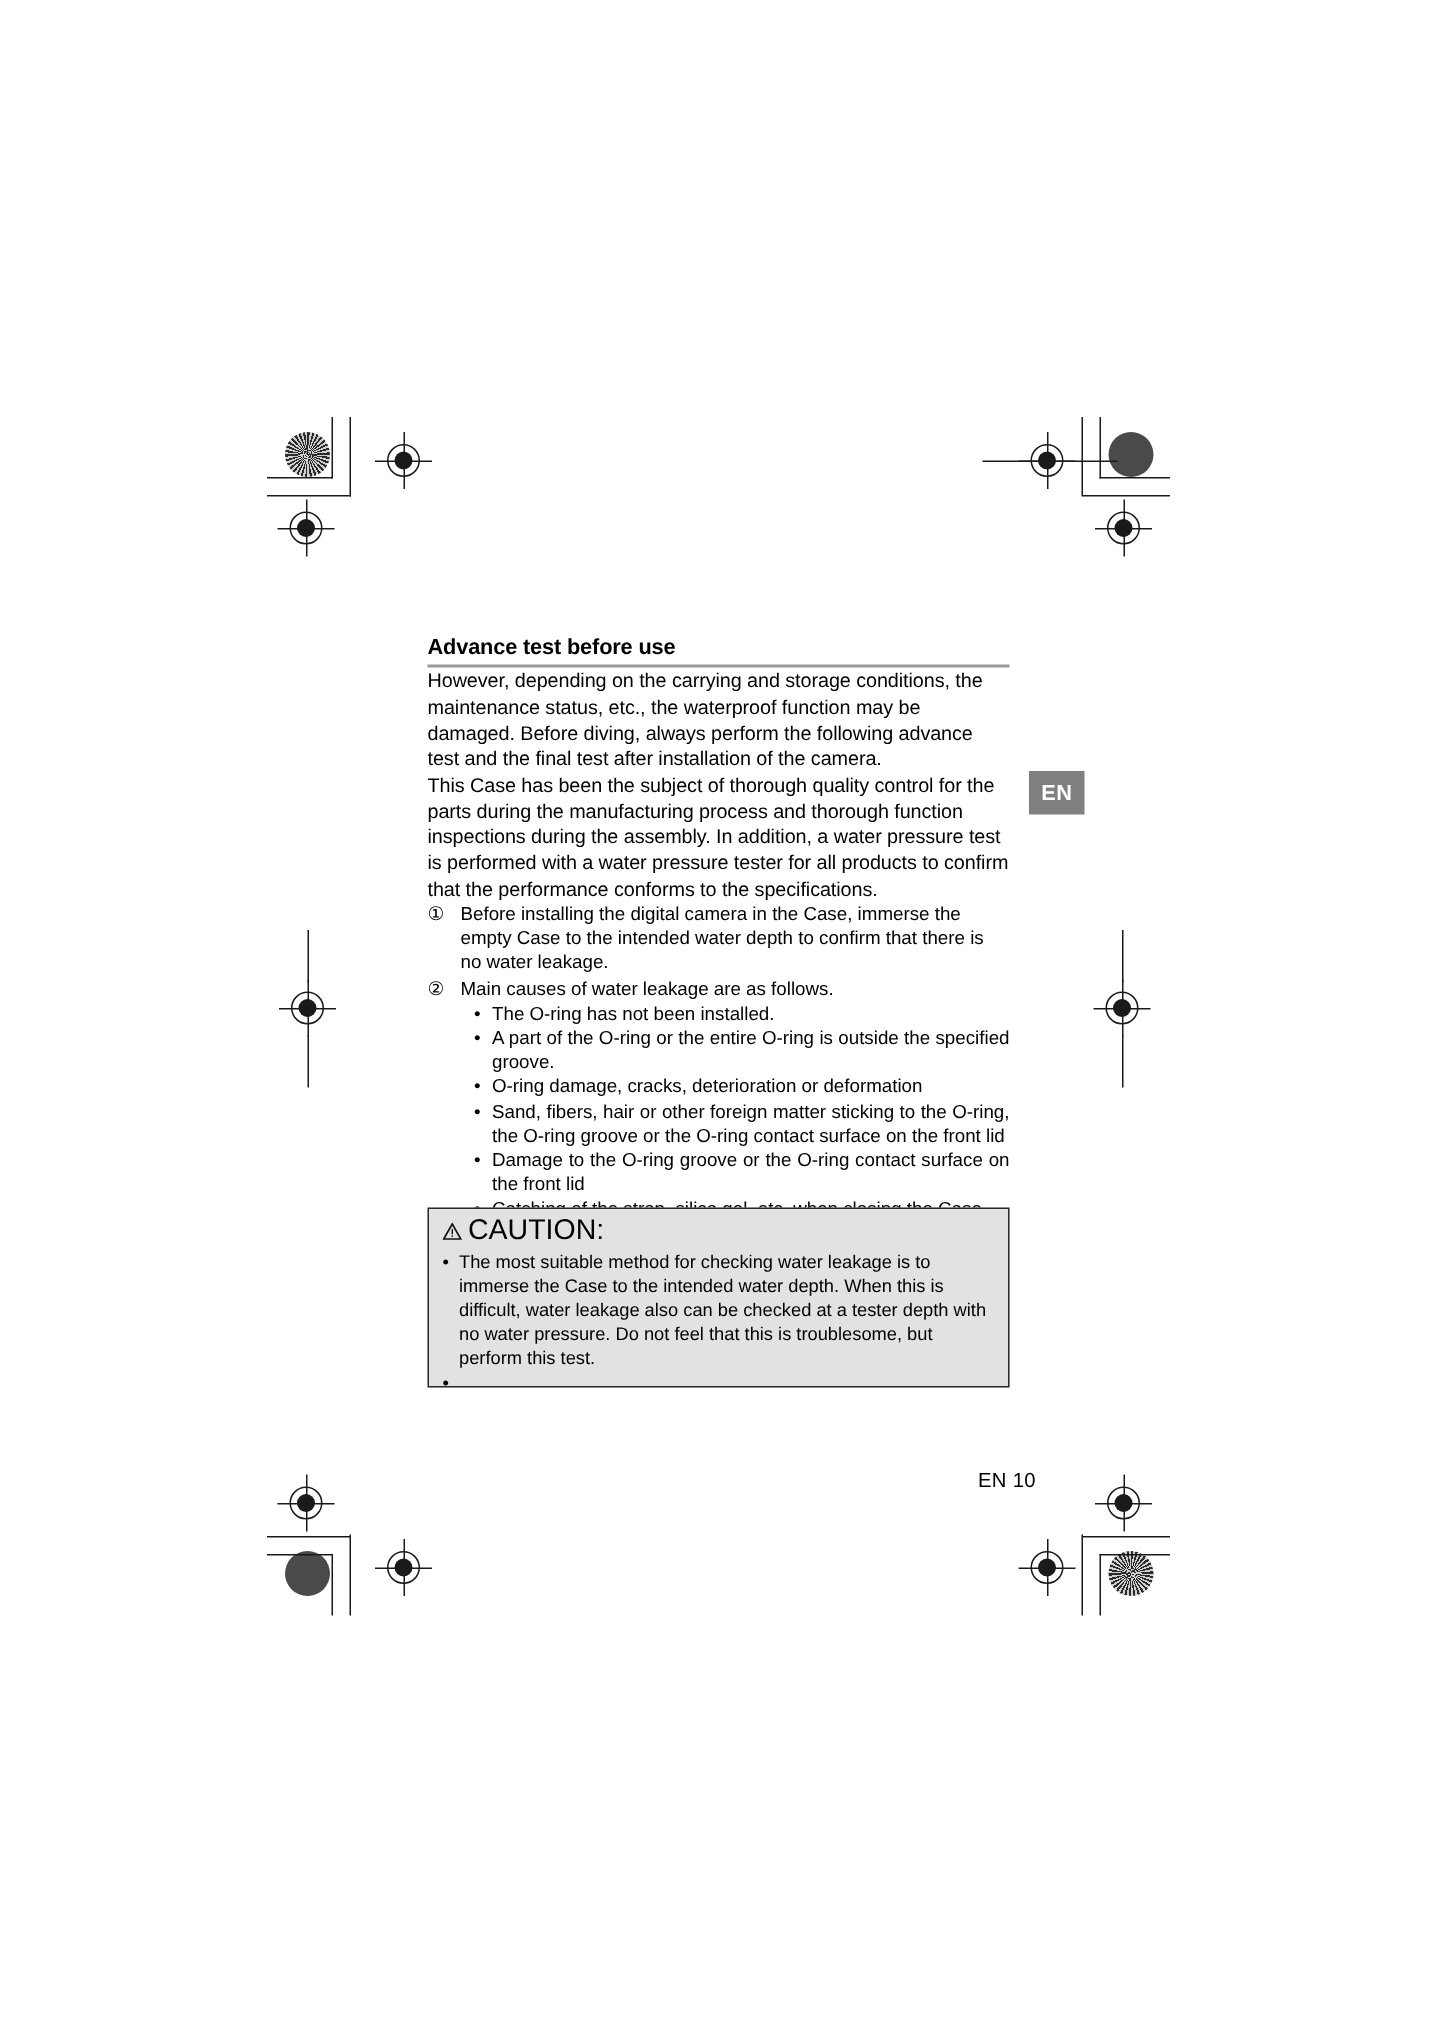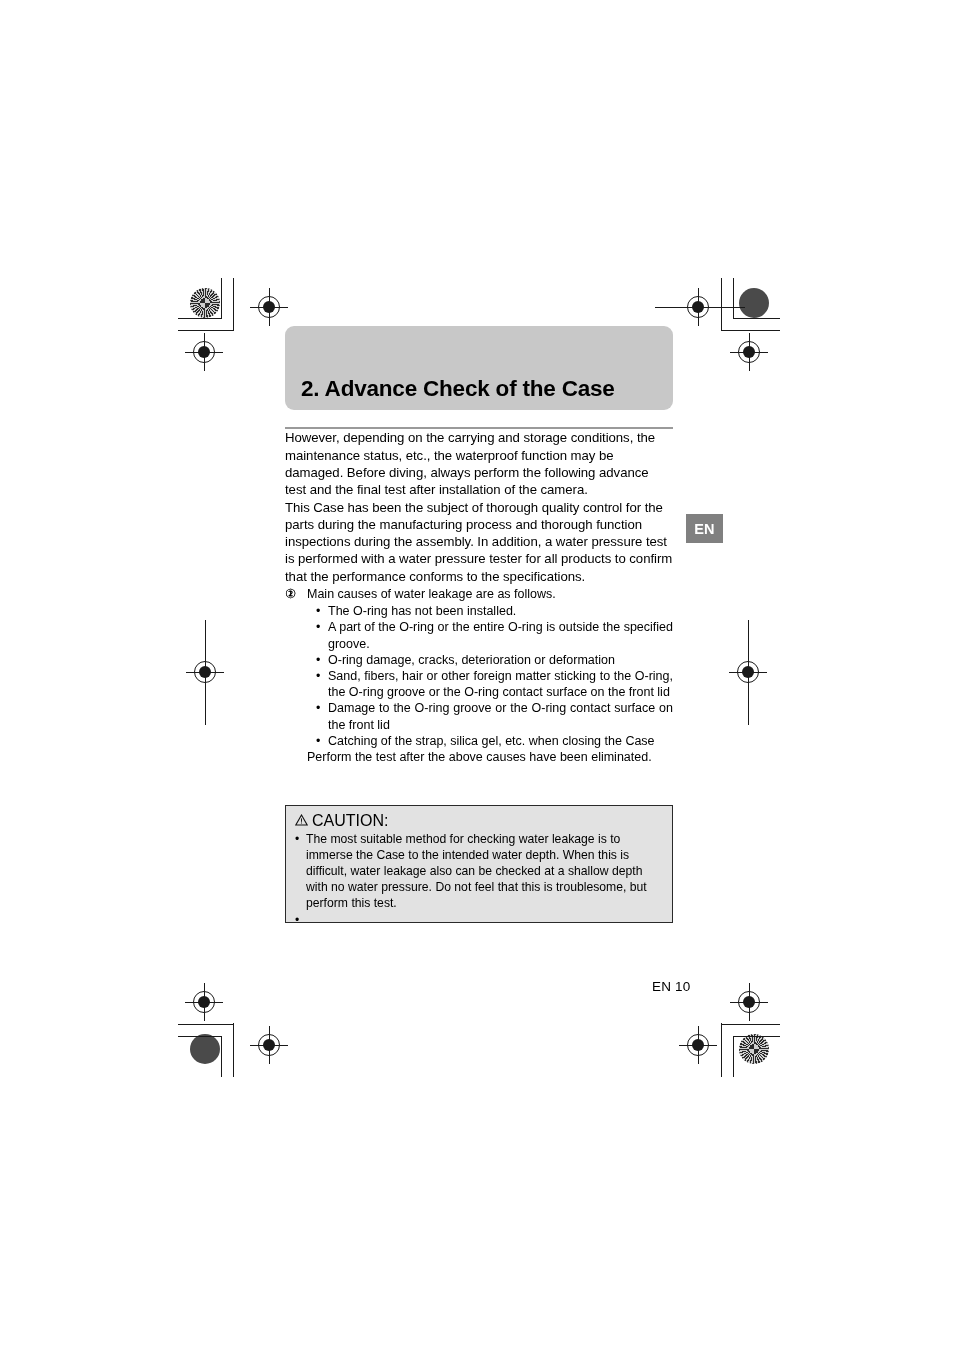--- a/index.html
+++ b/index.html
@@ -186,24 +186,23 @@
     position: absolute;
     left: 285px;
     top: 805px;
     width: 388px;
     box-sizing: border-box;
     background: #e2e2e2;
     border: 1.3px solid #2a2a2a;
     padding: 6px 9px 9px 9px;
   }
   .caution-head {
-    font-size: 16px;
+    font-size: 19px;
     line-height: 17px;
     display: flex;
-    align-items: center;
     gap: 4px;
   }
   .tri-icon { display: inline-block; line-height: 1; }
   .caution ul {
     list-style: none;
     margin: 3px 0 0 0;
     padding: 0;
   }
   .caution ul > li {
     position: relative;
@@ -314,34 +313,33 @@
     <span class="ring"></span>
       <span class="dot"></span>
   </div>
 
   <div class="cropline" style="left:655px; top:307px; width:90px; height:1.2px;"></div>
 </div>
 
 <div class="page">
 
 
-  <div class="title-band">
-    <div class="title-text">2. Advance Check of the Case</div>
-  </div>
 
   <div class="content">
+    <h2 class="subhead">Advance test before use</h2>
     <div class="rule"></div>
 
     <p class="body">However, depending on the carrying and storage conditions, the maintenance status, etc., the waterproof function may be damaged. Before diving, always perform the following advance test and the final test after installation of the camera.</p>
     <p class="body para-block">This Case has been the subject of thorough quality control for the parts during the manufacturing process and thorough function inspections during the assembly. In addition, a water pressure test is performed with a water pressure tester for all products to confirm that the performance conforms to the specifications.</p>
 
 
     <ol class="numlist">
       <li>
         <span class="circnum">①</span>
+        <span>Before installing the digital camera in the Case, immerse the empty Case to the intended water depth to confirm that there is no water leakage.</span>
       </li>
       <li>
         <span class="circnum">②</span>
         <span>Main causes of water leakage are as follows.</span>
       </li>
     </ol>
 
     <ul class="bullets">
       <li>
         <span class="bul">•</span>
@@ -379,21 +377,21 @@
           <path d="M6.5 1 L12.2 11 L0.8 11 Z" fill="none" stroke="#111111" stroke-width="1.1" stroke-linejoin="miter"></path>
           <rect x="6.05" y="4.4" width="0.95" height="3.4" fill="#111111"></rect>
           <rect x="6.05" y="8.5" width="0.95" height="1.0" fill="#111111"></rect>
         </svg>
       </span>
       <span>CAUTION:</span>
     </div>
     <ul>
       <li>
         <span class="bul">•</span>
-        <span>The most suitable method for checking water leakage is to immerse the Case to the intended water depth. When this is difficult, water leakage also can be checked at a shallow depth with no water pressure. Do not feel that this is troublesome, but perform this test.</span>
+        <span>The most suitable method for checking water leakage is to immerse the Case to the intended water depth. When this is difficult, water leakage also can be checked at a tester depth with no water pressure. Do not feel that this is troublesome, but perform this test.</span>
       </li>
       <li>
         <span class="bul">•</span>
       </li>
     </ul>
   </div>
 
   <div class="lang-tab">EN</div>
 
   <div class="footer">EN 10</div>

